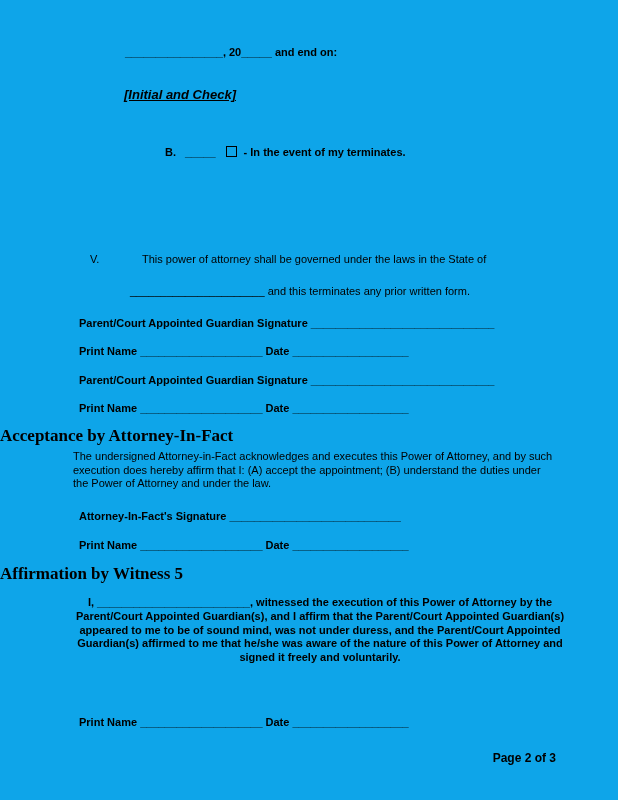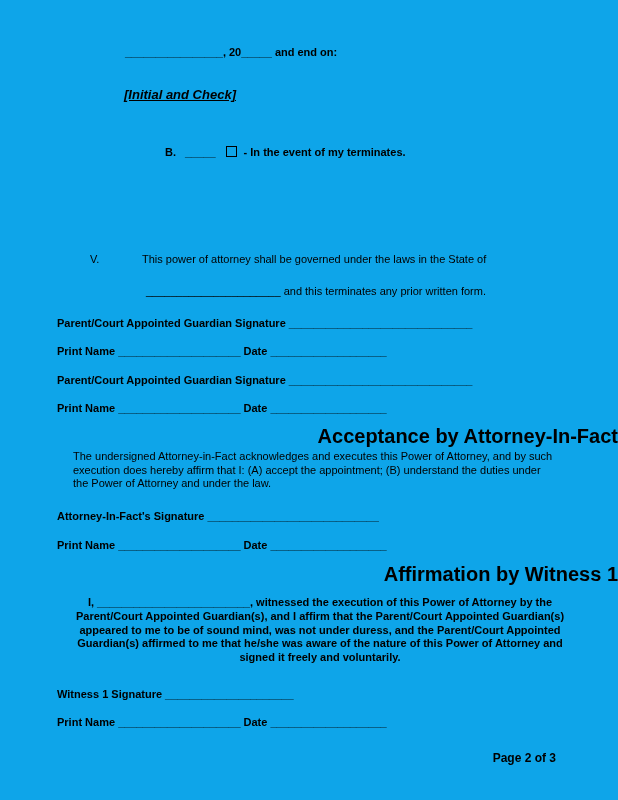--- a/index.html
+++ b/index.html
@@ -22,27 +22,27 @@
   .checkbox {
     display: inline-block; width: 9px; height: 9px;
     border: 1.5px solid #000; margin: 0 7px 0 10px; vertical-align: -1px;
   }
 
   .para { font-weight: normal; }
   .term-para { left: 90px; top: 204px; width: 466px; }
 
   .clause-num { left: 90px; top: 253px; }
   .clause-text { left: 142px; top: 253px; width: 430px; }
-  .clause-cont { left: 130px; top: 285px; white-space: nowrap; margin-left: 16px; }
+  .clause-cont { left: 130px; top: 285px; white-space: nowrap; }
 
-  .sigrow { left: 57px; font-weight: bold; white-space: nowrap; }
+  .sigrow { left: 79px; font-weight: bold; white-space: nowrap; }
 
   .heading {
-    left: 0; width: 618px; text-align: right;
-    font-size: 20px; font-weight: bold; line-height: 18px;
+    left: 0; width: 618px; text-align: left;
+    font-size: 17px; font-weight: bold; line-height: 18px; font-family: Liberation Serif, serif;
   }
   .acc-para { left: 73px; top: 450px; width: 482px; }
   .wit-para { left: 73px; top: 596px; width: 494px; font-weight: bold; line-height: 13.8px; text-align: center; }
 
   .footer { right: 62px; top: 752px; font-size: 12px; font-weight: bold; }
 </style>
 </head>
 <body>
 
 <div class="page">
@@ -91,27 +91,23 @@
   </div>
 
   <div class="abs para acc-para">The undersigned Attorney-in-Fact acknowledges and executes this Power of Attorney, and by such execution does hereby affirm that I: (A) accept the appointment; (B) understand the duties under the Power of Attorney and under the law.</div>
   <div class="abs sigrow" style="top:539px">
     <span>Print Name</span>
     <span>____________________</span>
     <span>Date</span>
     <span>___________________</span>
   </div>
 
-  <div class="abs heading" style="top:565px">Affirmation by Witness 1</div>
+  <div class="abs heading" style="top:565px">Affirmation by Witness 5</div>
   <div class="abs wit-para">I, _________________________, witnessed the execution of this Power of Attorney by the Parent/Court Appointed Guardian(s), and I affirm that the Parent/Court Appointed Guardian(s) appeared to me to be of sound mind, was not under duress, and the Parent/Court Appointed Guardian(s) affirmed to me that he/she was aware of the nature of this Power of Attorney and signed it freely and voluntarily.</div>
 
-  <div class="abs sigrow" style="top:688px">
-    <span>Witness 1 Signature</span>
-    <span>_____________________</span>
-  </div>
   <div class="abs sigrow" style="top:716px">
     <span>Print Name</span>
     <span>____________________</span>
     <span>Date</span>
     <span>___________________</span>
   </div>
 
   <div class="abs footer">Page 2 of 3</div>
 
 </div>

